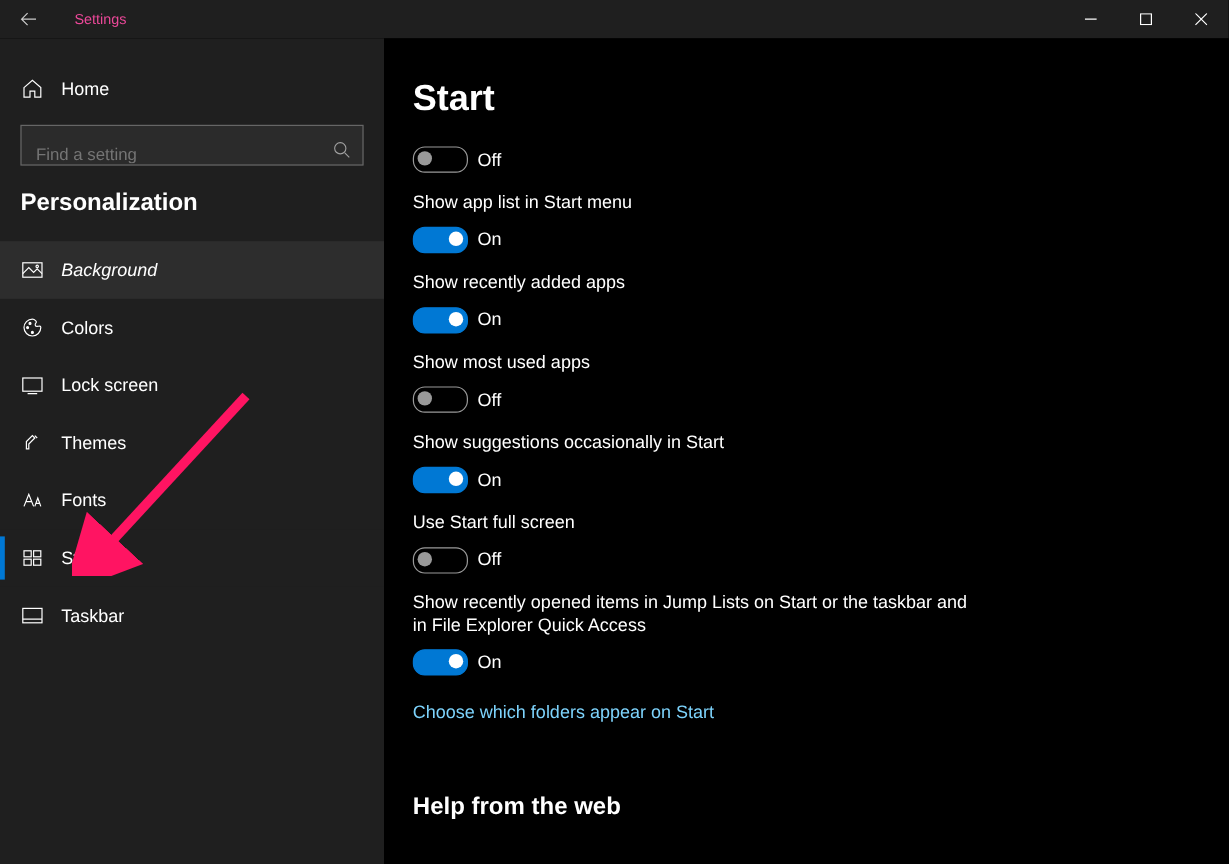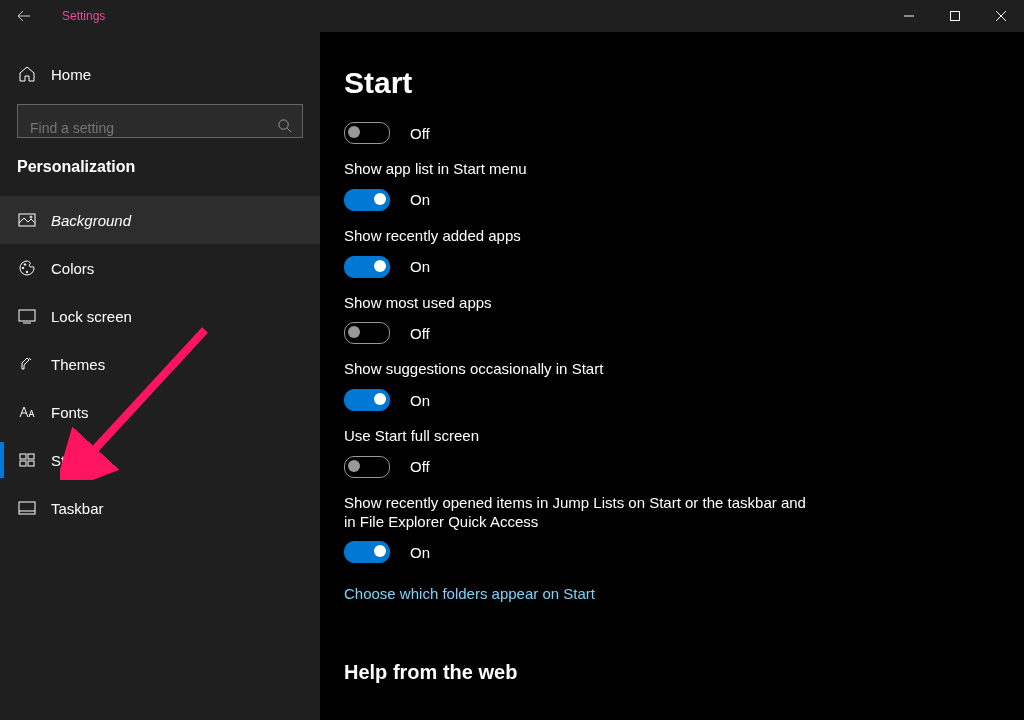--- a/index.html
+++ b/index.html
@@ -93,21 +93,21 @@
     color: #a0a0a0;
     font-size: 14px;
     flex: 1;
     font-family: inherit;
     outline: none;
   }
   .search-box .sicon {
     color: #a0a0a0;
   }
   .category {
-    font-size: 16px;
+    font-size: 20px;
     font-weight: 600;
     padding: 4px 17px 20px 17px;
   }
   .nav-list {
     display: flex;
     flex-direction: column;
   }
   .nav-item {
     display: flex;
     align-items: center;
@@ -150,21 +150,21 @@
   }
   .toggle-label {
     font-size: 15px;
     margin-bottom: 10px;
     line-height: 1.25;
     max-width: 470px;
   }
   .toggle-row {
     display: flex;
     align-items: center;
-    gap: 20px;
+    gap: 8px;
   }
   .toggle {
     width: 44px;
     height: 20px;
     border-radius: 10px;
     position: relative;
     cursor: pointer;
   }
   .toggle.off {
     border: 1px solid #999;

